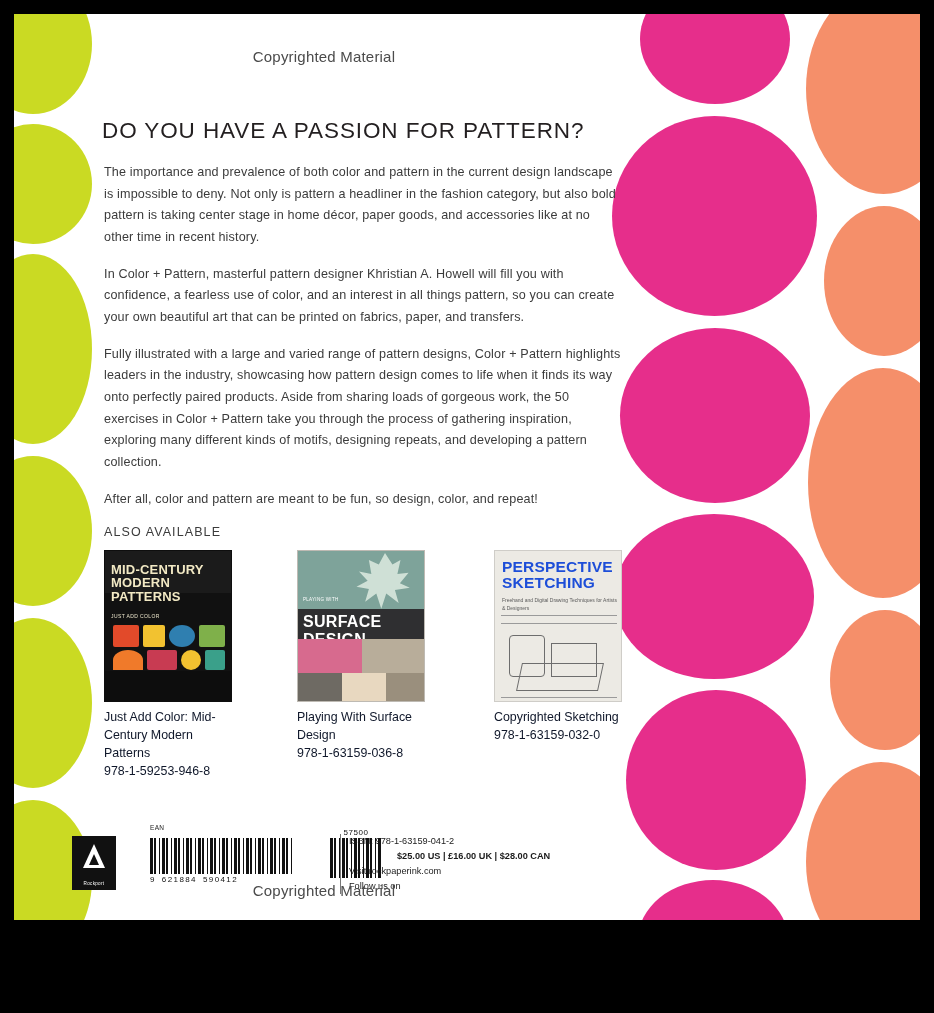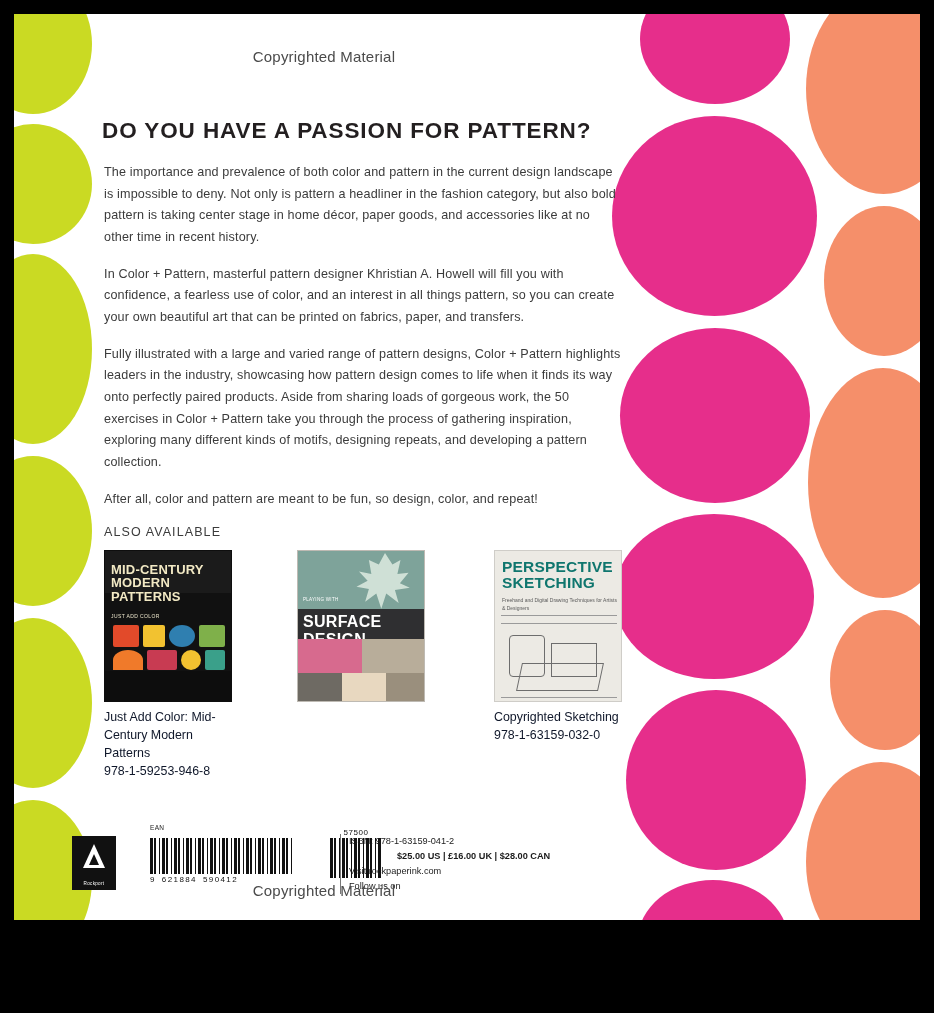--- a/index.html
+++ b/index.html
@@ -82,21 +82,21 @@
     color: #4b4b4b;
     letter-spacing: 0.2px;
   }
 
   .headline {
     position: absolute;
     left: 88px;
     top: 104px;
     width: 520px;
     font-size: 22.5px;
-    font-weight: bold;
+    font-weight: normal;
     letter-spacing: 0.9px;
     color: #231f20;
   }
 
   .body-copy {
     position: absolute;
     left: 90px;
     top: 148px;
     width: 518px;
     font-size: 12.6px;
@@ -158,21 +158,21 @@
   .cover2 { background: #d9d4cc; }
   .cover2 .c2-top { position:absolute; left:0; top:0; width:100%; height:58px; background:#7ea39a; }
   .cover2 .c2-leaf { position:absolute; left:56px; top:2px; width:62px; height:58px; background:#cfe0d6; clip-path: polygon(50% 0,62% 20%,75% 12%,70% 36%,88% 34%,74% 52%,90% 60%,66% 64%,72% 86%,52% 70%,44% 96%,36% 70%,18% 84%,24% 62%,4% 58%,22% 48%,8% 32%,28% 36%,24% 12%,40% 20%); }
   .cover2 .c2-band { position:absolute; left:0; top:58px; width:100%; height:30px; background:#2f2f31; }
   .cover2 .c2-title { position:absolute; left:5px; top:62px; color:#fff; font-size:16px; font-weight:bold; letter-spacing:0.3px; }
   .cover2 .c2-small { position:absolute; left:5px; top:46px; color:#fff; font-size:4.5px; letter-spacing:0.3px; }
   .cover2 .ph { position:absolute; }
 
   
   .cover3 { background: #eceae4; }
-  .cover3 .c3-title { position:absolute; left:7px; top:8px; color:#0f766e; font-size:15.5px; font-weight:bold; line-height:1.0; letter-spacing:0.2px; }
+  .cover3 .c3-title { position:absolute; left:7px; top:8px; color:#1d4ed8; font-size:15.5px; font-weight:bold; line-height:1.0; letter-spacing:0.2px; }
   .cover3 .c3-sub { position:absolute; left:7px; top:46px; color:#5a5a5a; font-size:5px; line-height:1.5; }
   .cover3 .c3-line { position:absolute; background:#9a9a9a; height:1px; }
   .cover3 .c3-fig { position:absolute; border:1px solid #6d6d6d; }
 
   
   .bottom {
     position: absolute;
     left: 58px;
     top: 820px;
     width: 560px;
@@ -357,20 +357,24 @@
           <div class="c2-leaf"></div>
           <div class="c2-small">PLAYING WITH</div>
           <div class="c2-band"></div>
           <div class="c2-title">SURFACE DESIGN</div>
           <span class="ph" style="left:0;   top:88px; width:64px; height:34px; background:#d76a8e;"></span>
           <span class="ph" style="left:64px;top:88px; width:64px; height:34px; background:#b8ad9a;"></span>
           <span class="ph" style="left:0;   top:122px;width:44px; height:30px; background:#6e6a63;"></span>
           <span class="ph" style="left:44px;top:122px;width:44px; height:30px; background:#e8d8c0;"></span>
           <span class="ph" style="left:88px;top:122px;width:40px; height:30px; background:#9a8f7d;"></span>
         </div>
+        <div class="book-caption">
+          <span>Playing With Surface Design</span>
+          <span class="book-isbn">978-1-63159-036-8</span>
+        </div>
       </div>
 
       <div class="book b2">
         <div class="book-cover cover3">
           <div class="c3-title">
             <span>PERSPECTIVE</span><br>
             <span>SKETCHING</span>
           </div>
           <div class="c3-sub">Freehand and Digital Drawing Techniques
 for Artists &amp; Designers</div>

